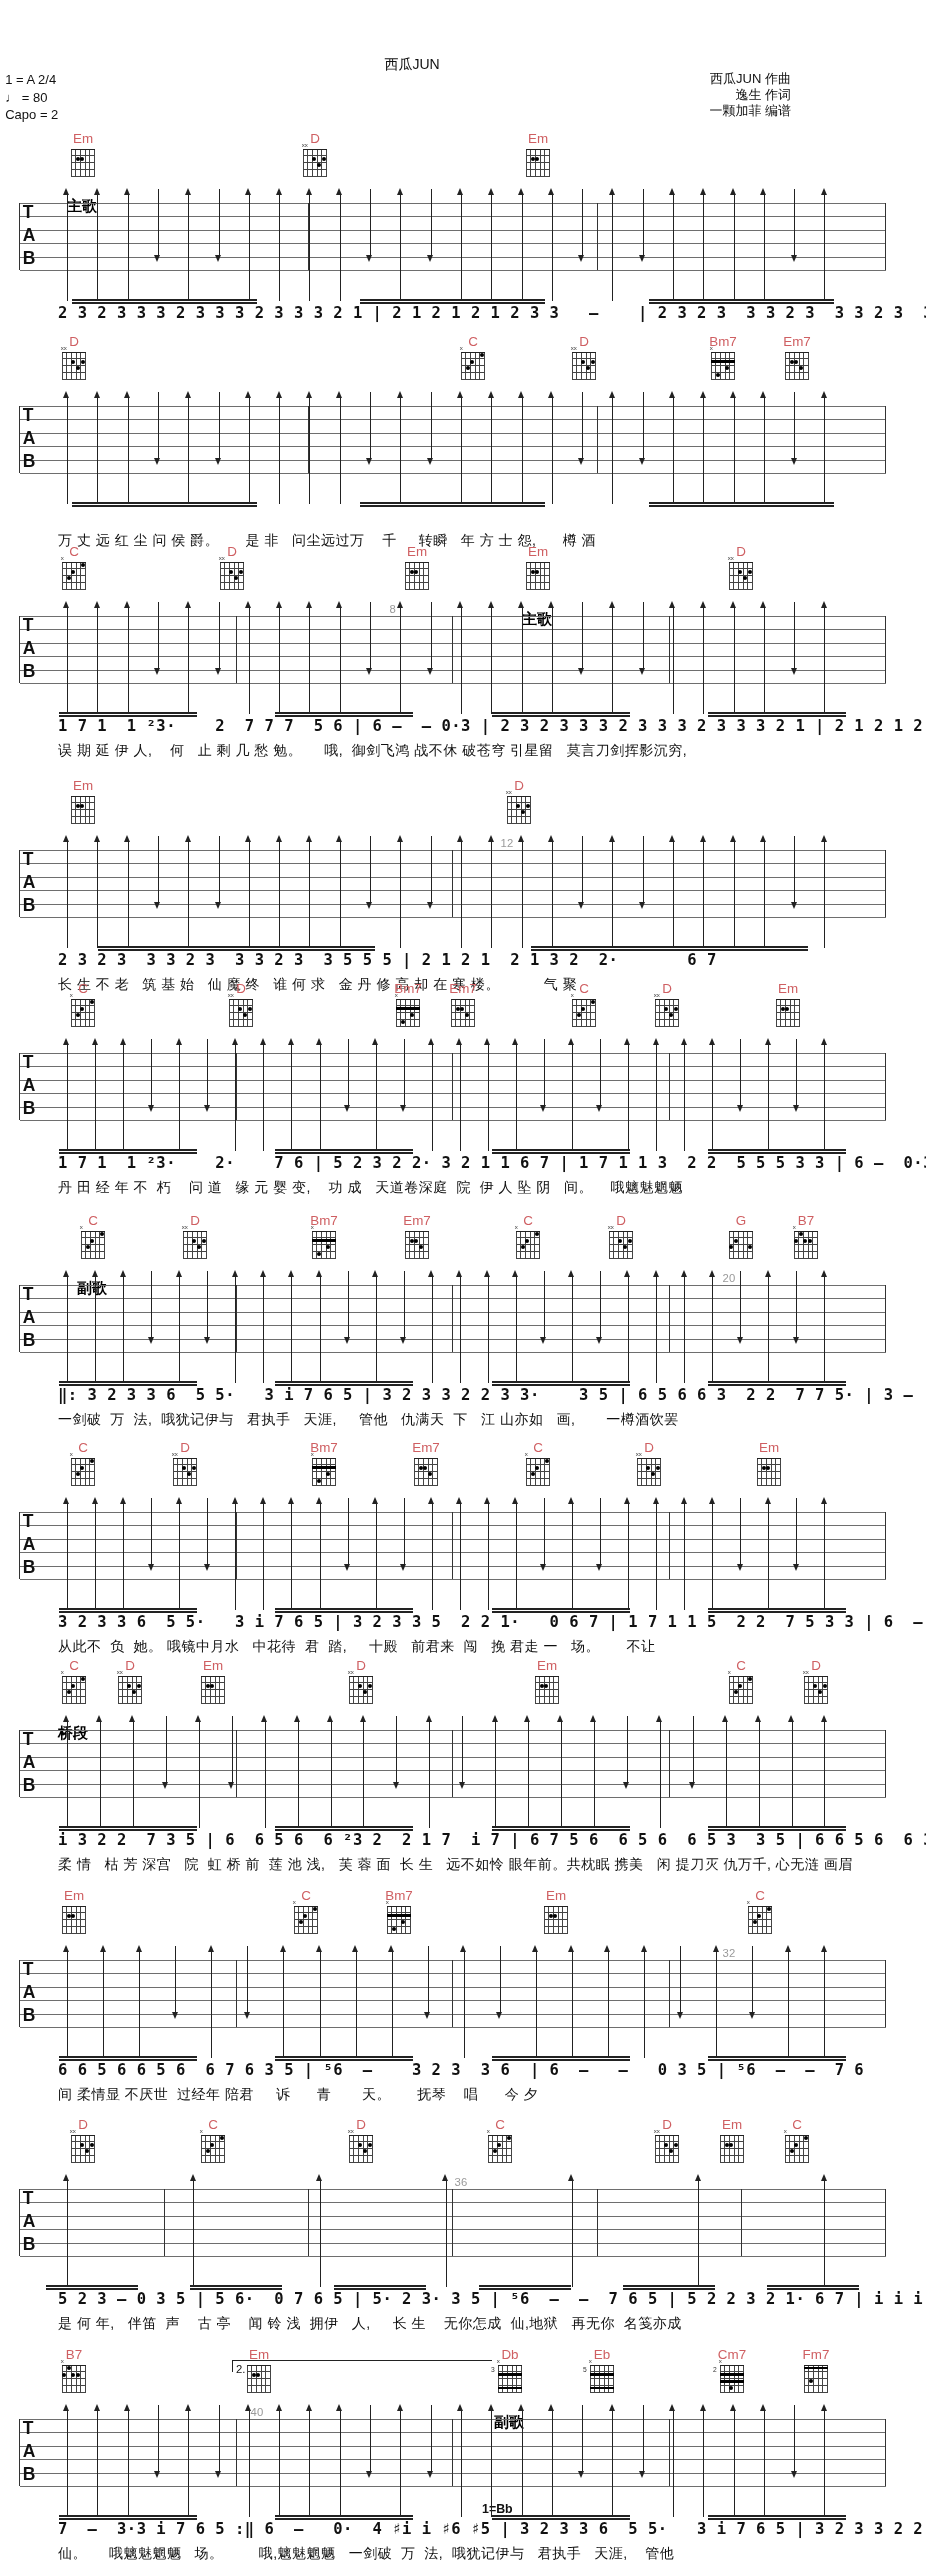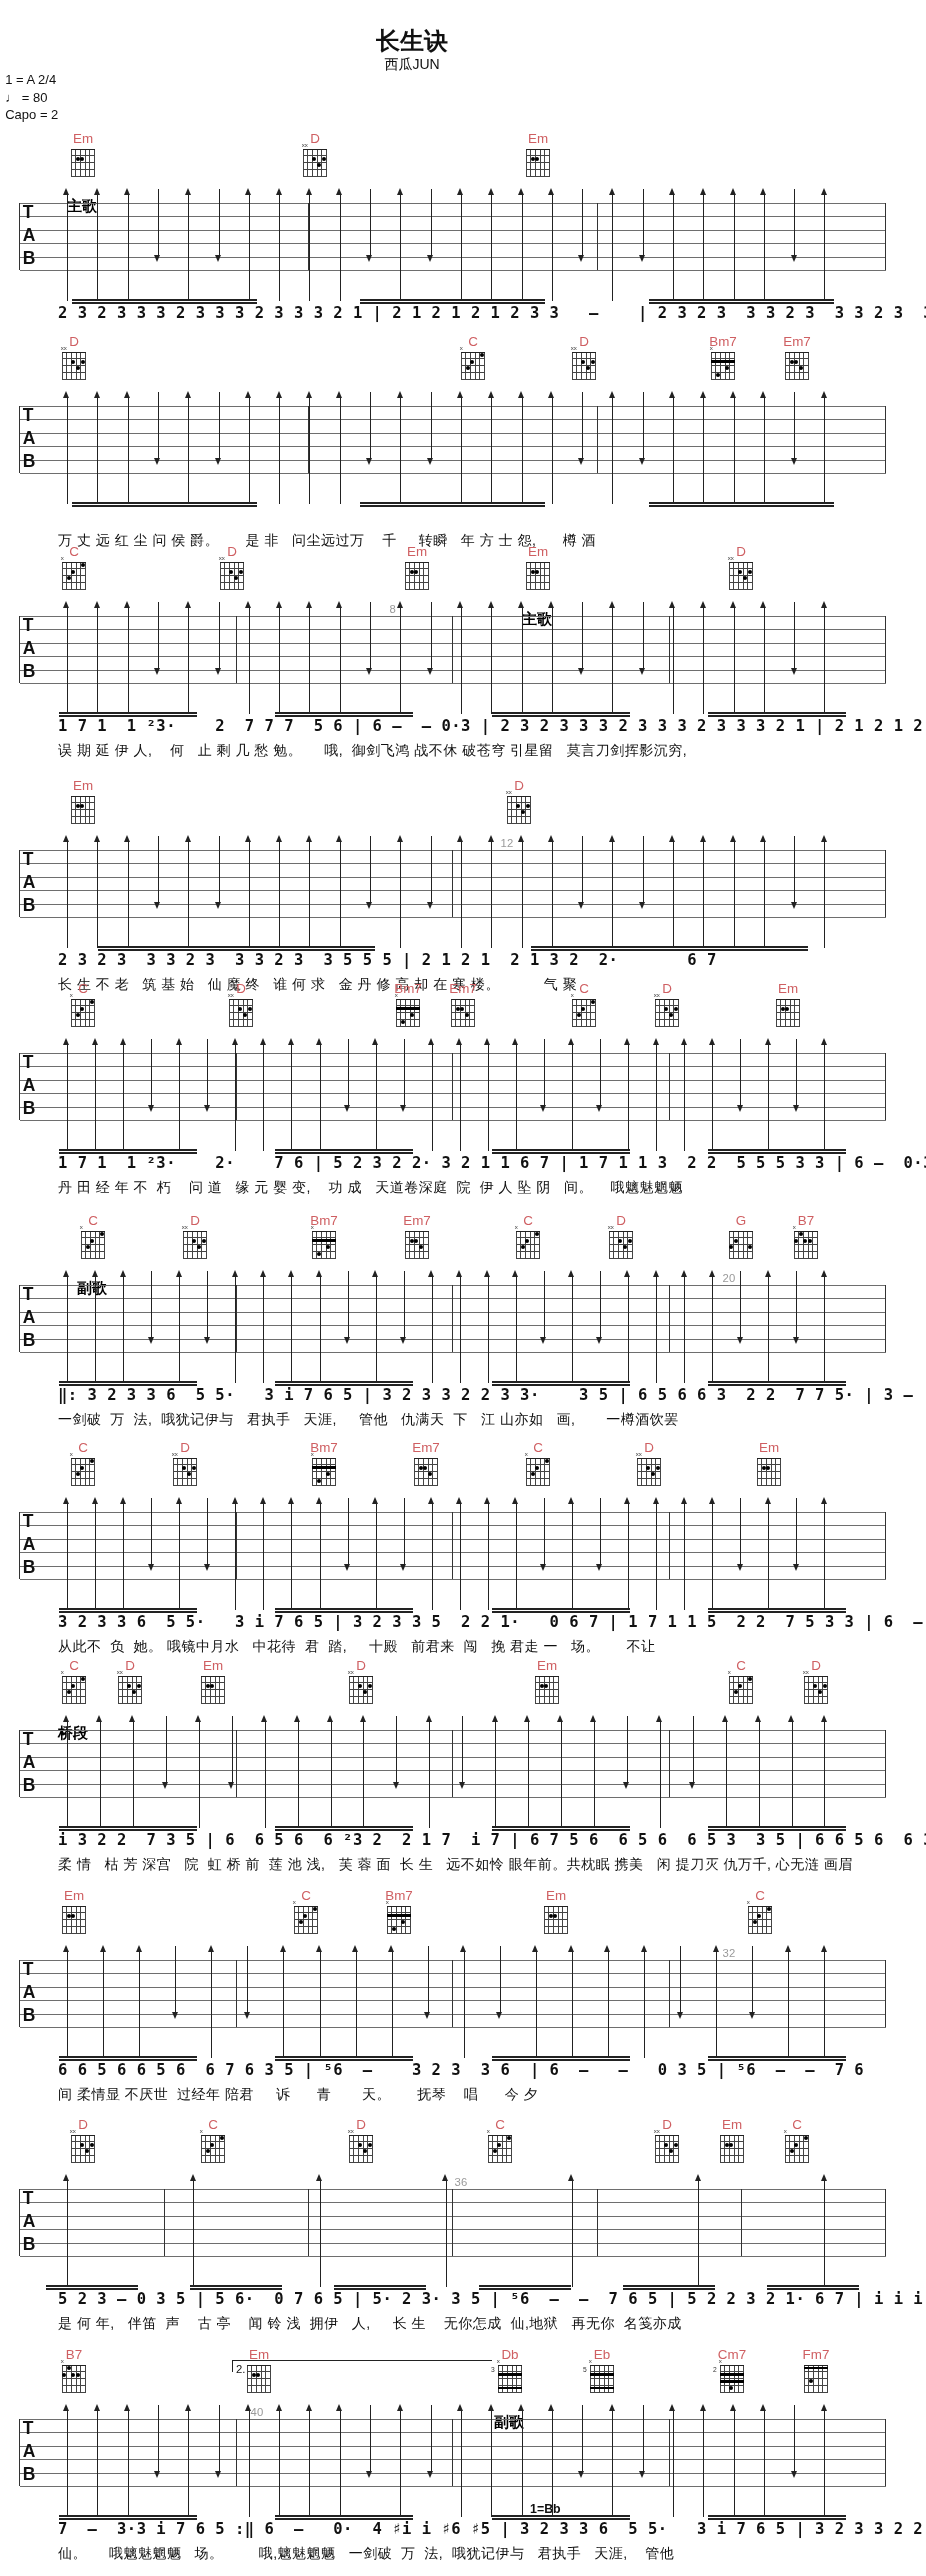--- a/index.html
+++ b/index.html
@@ -30,32 +30,36 @@
   .ahead{position:absolute;width:0;height:0;border-left:3.6px solid transparent;border-right:3.6px solid transparent;}
   .ahead.up{border-bottom:7.2px solid #222;}
   .ahead.dn{border-top:7.2px solid #222;}
   .beam{position:absolute;height:1.5px;background:#222;}
   .numbers{position:absolute;left:58px;top:173px;font-family:"DejaVu Sans Mono",monospace;
            font-size:15.5px;font-weight:bold;white-space:pre;letter-spacing:0.5px;}
   .lyrics{position:absolute;left:58px;top:198px;font-size:14px;white-space:pre;letter-spacing:0.5px;}
   .volta-line{position:absolute;top:13.4px;height:1px;background:#222;}
   .volta-tick{position:absolute;top:13.4px;width:1px;height:11.3px;background:#222;}
   .volta-text{position:absolute;top:15.5px;font-size:11.3px;}
-  .keylbl{position:absolute;top:155px;font-size:12.4px;font-weight:bold;margin-left:48px;}
+  .keylbl{position:absolute;top:155px;font-size:12.4px;font-weight:bold;}
 </style>
 </head>
 <body>
 
 <div id="sheet">
-  <div class="title">长生诀</div>
   <div class="subtitle">西瓜JUN</div>
   <div class="meta-left">
     <div>1 = A 2/4</div>
     <div>♩ = 80</div>
     <div>Capo = 2</div>
+  </div>
+  <div class="meta-right">
+    <div>西瓜JUN 作曲</div>
+    <div>逸生 作词</div>
+    <div>一颗加菲 编谱</div>
   </div>
   <div id="systems">
       <div class="system" style="top: 131px;">
         <div class="chord" style="left: 65px;">
           <div class="cname" style="color: rgb(207, 95, 98);">Em</div>
           <div class="diag">
             <div class="vl" style="left: 0px;"></div>
             <div class="vl" style="left: 4.6px;"></div>
             <div class="vl" style="left: 9.3px;"></div>
             <div class="vl" style="left: 14px;"></div>

